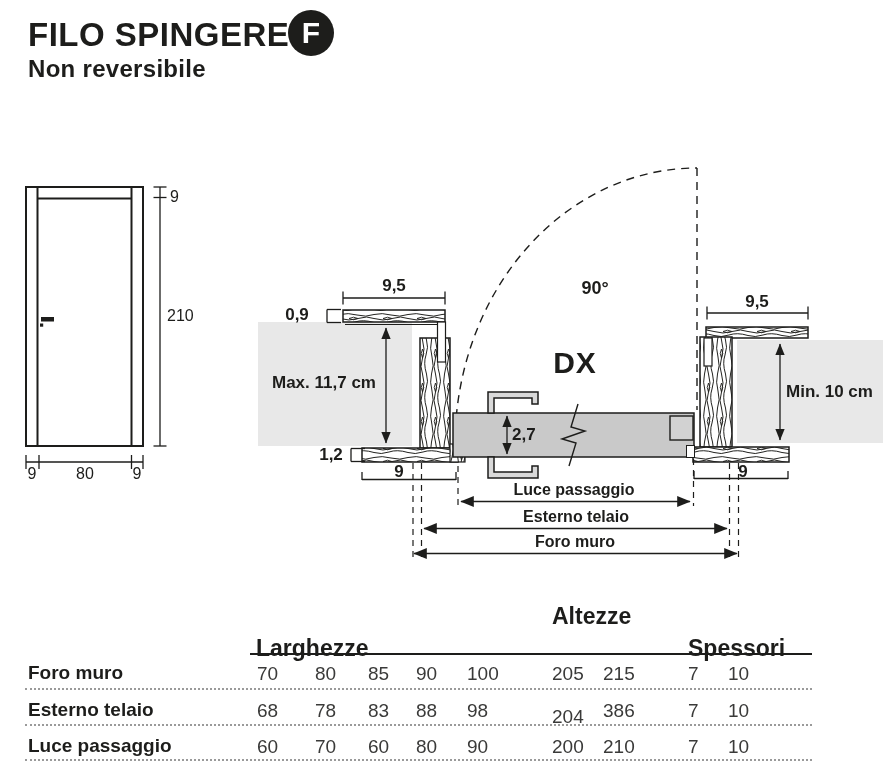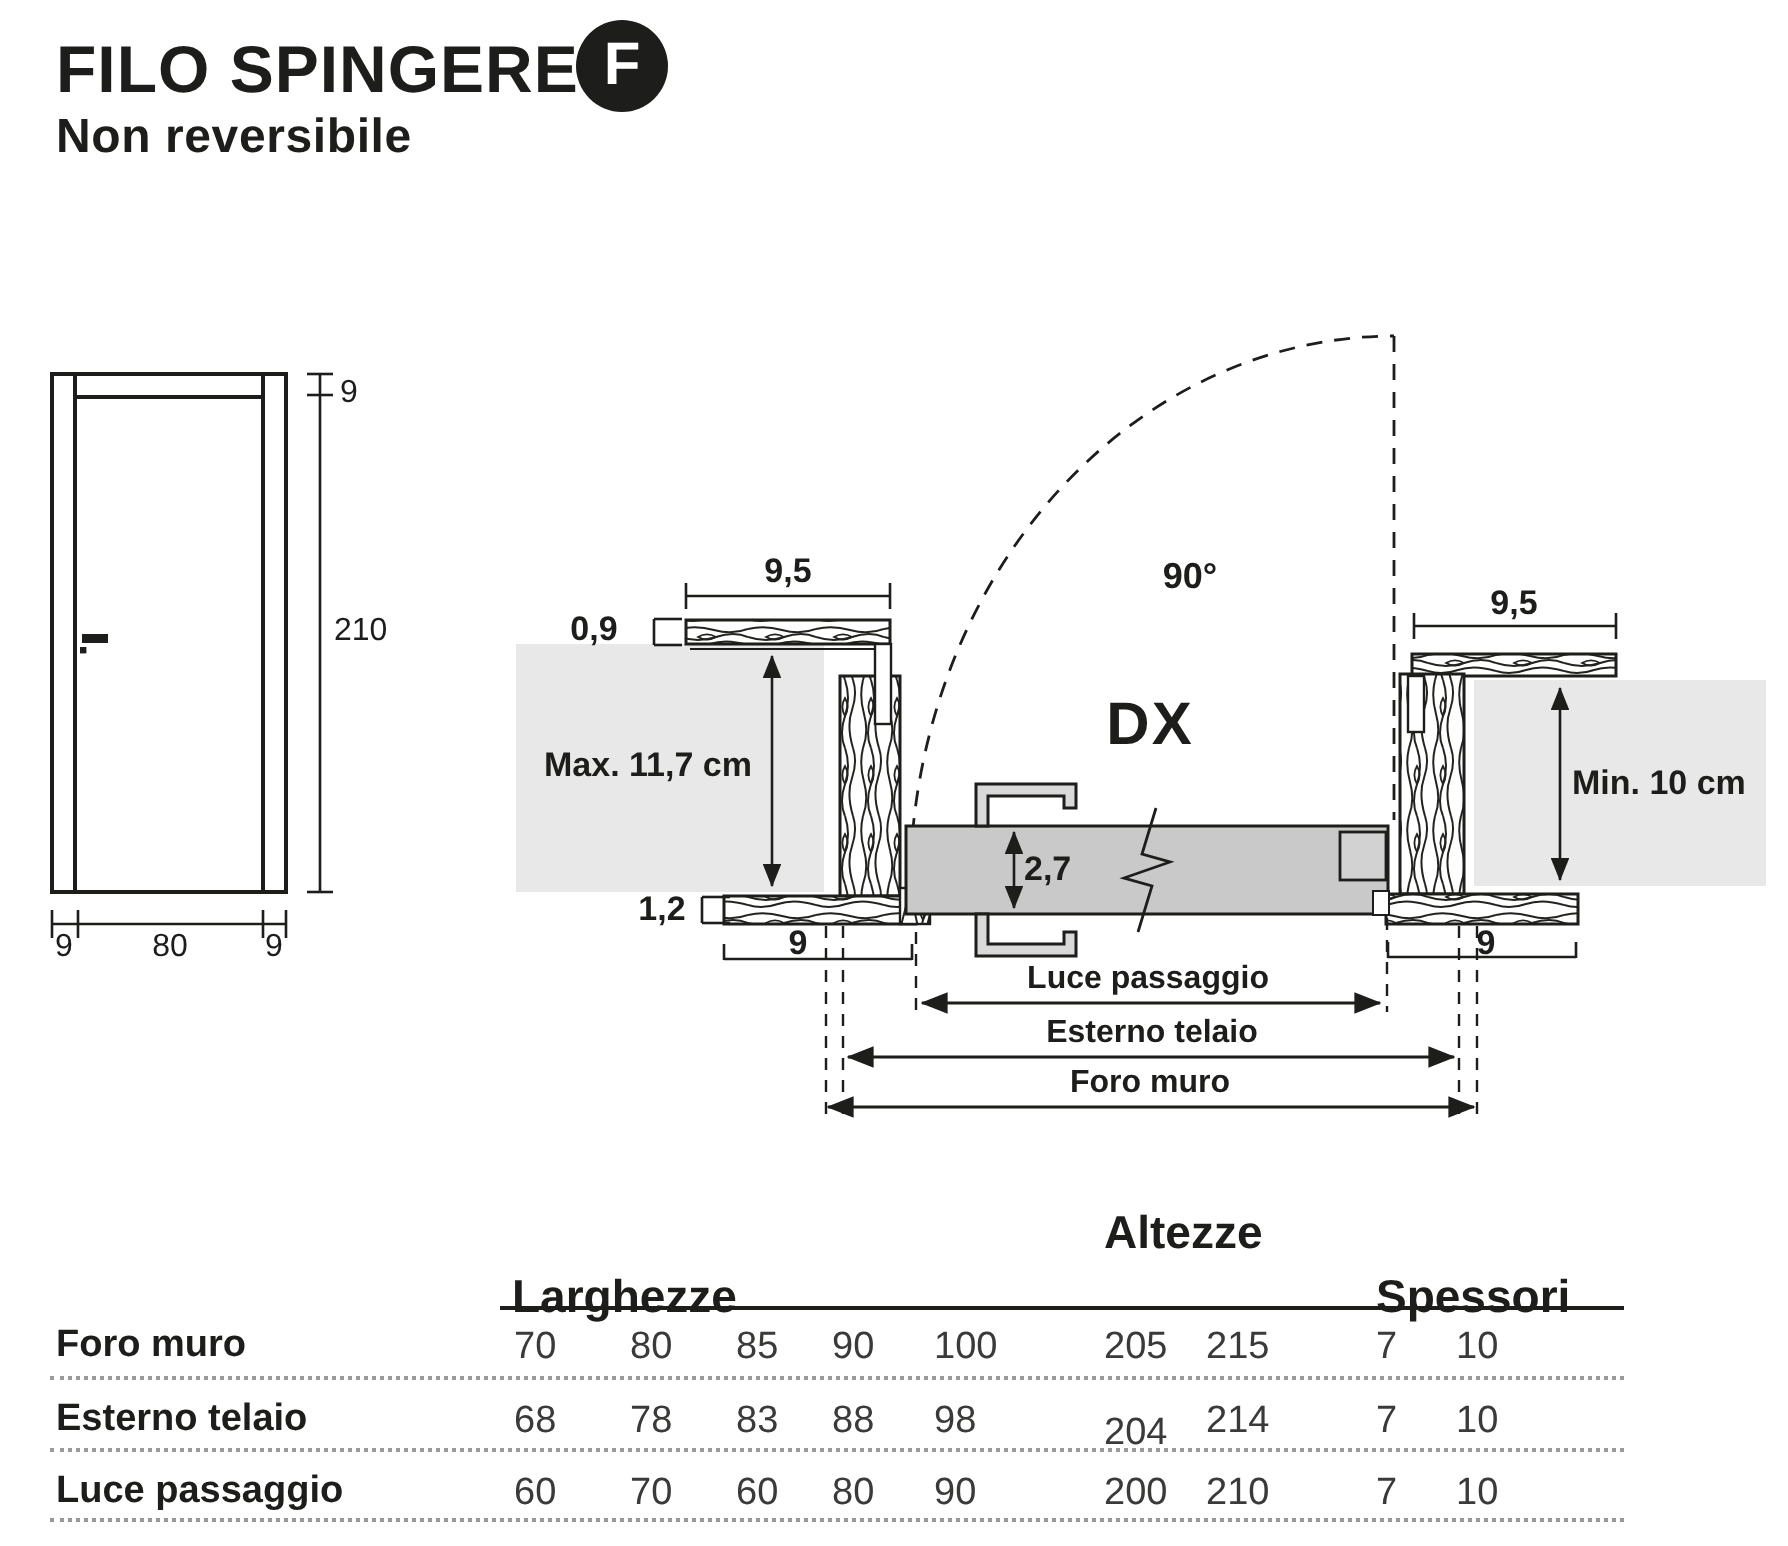--- a/index.html
+++ b/index.html
@@ -202,21 +202,21 @@
   <span class="lbl tbl-num" style="left:728px;top:664px;">10</span>
   <div class="dotline" style="left:25px;top:688px;width:787px;"></div>
 
   <span class="lbl tbl-rowlbl" style="left:28px;top:700px;">Esterno telaio</span>
   <span class="lbl tbl-num" style="left:257px;top:701px;">68</span>
   <span class="lbl tbl-num" style="left:315px;top:701px;">78</span>
   <span class="lbl tbl-num" style="left:368px;top:701px;">83</span>
   <span class="lbl tbl-num" style="left:416px;top:701px;">88</span>
   <span class="lbl tbl-num" style="left:467px;top:701px;">98</span>
   <span class="lbl tbl-num" style="left:552px;top:707px;">204</span>
-  <span class="lbl tbl-num" style="left:603px;top:701px;">214</span>
+  <span class="lbl tbl-num" style="left:603px;top:701px;">386</span>
   <span class="lbl tbl-num" style="left:688px;top:701px;">7</span>
   <span class="lbl tbl-num" style="left:728px;top:701px;">10</span>
   <div class="dotline" style="left:25px;top:724px;width:787px;"></div>
 
   <span class="lbl tbl-rowlbl" style="left:28px;top:736px;">Luce passaggio</span>
   <span class="lbl tbl-num" style="left:257px;top:737px;">60</span>
   <span class="lbl tbl-num" style="left:315px;top:737px;">70</span>
   <span class="lbl tbl-num" style="left:368px;top:737px;">60</span>
   <span class="lbl tbl-num" style="left:416px;top:737px;">80</span>
   <span class="lbl tbl-num" style="left:467px;top:737px;">90</span>

